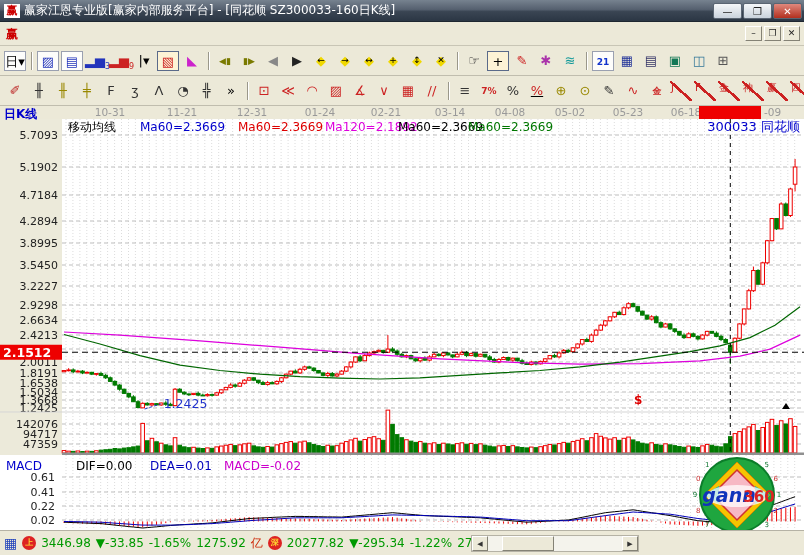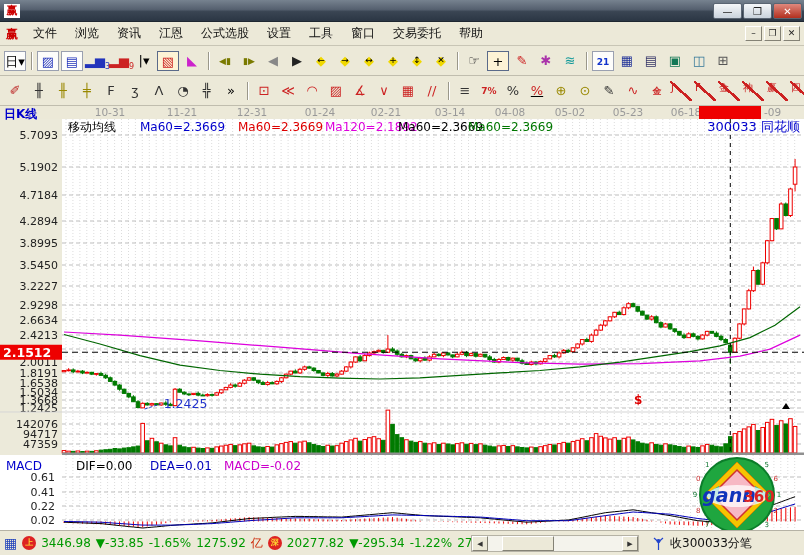--- a/index.html
+++ b/index.html
@@ -58,41 +58,30 @@
   .sthumb{width:52px;margin-left:14px;background:#ece9d8;border:1px solid #fff;
     border-right-color:#848275;border-bottom-color:#848275;}
 </style>
 </head>
 <body>
 
 <div class="window">
 
   <div class="titlebar">
     <span class="app-ico">赢</span>
+    <span>赢家江恩专业版[赢家内部服务平台] - [同花顺 SZ300033-160日K线]</span>
     <span class="winbtns">
       <span class="wbtn">—</span>
       <span class="wbtn">❐</span>
       <span class="wbtn close">✕</span>
     </span>
   </div>
 
   <div class="menubar">
     <span class="app-ico">赢</span>
-    <span style="display:flex;">
-        <span class="mitem">文件</span>
-        <span class="mitem">浏览</span>
-        <span class="mitem">资讯</span>
-        <span class="mitem">江恩</span>
-        <span class="mitem">公式选股</span>
-        <span class="mitem">设置</span>
-        <span class="mitem">工具</span>
-        <span class="mitem">窗口</span>
-        <span class="mitem">交易委托</span>
-        <span class="mitem">帮助</span>
-      </span>
     <span class="mdibtns">
       <span class="mdib">–</span>
       <span class="mdib">❐</span>
       <span class="mdib">✕</span>
     </span>
   </div>
 
   <div class="toolbar tb1">
       <span class="tbi boxed"><span style="color: rgb(0, 0, 0);">日▾</span></span>
       <span class="tsep"></span>
@@ -945,25 +934,14 @@
       <span class="gtxt">20277.82</span>
       <span class="gtxt">▼-295.34</span>
       <span class="gtxt">-1.22%</span>
       <span class="gtxt">2742.</span>
     </div>
     <div class="hscroll">
       <span class="sarr">◀</span>
       <span class="sthumb"></span>
       <span class="sarr" style="margin-left:auto;">▶</span>
     </div>
-    <div class="sb-abs" style="left:652px;">
-      <svg width="13" height="15">
-        <g stroke="#2244cc" stroke-width="1.2" fill="none">
-          <line x1="6.5" y1="5" x2="6.5" y2="14"></line>
-            <line x1="2" y1="2" x2="6.5" y2="6"></line>
-          <line x1="11" y1="2" x2="6.5" y2="6"></line>
-            <circle cx="6.5" cy="5" r="1.4" fill="#2244cc"></circle>
-        </g>
-      </svg>
-      <span>收300033分笔</span>
-    </div>
   </div>
 </div>
 
 </body></html>

